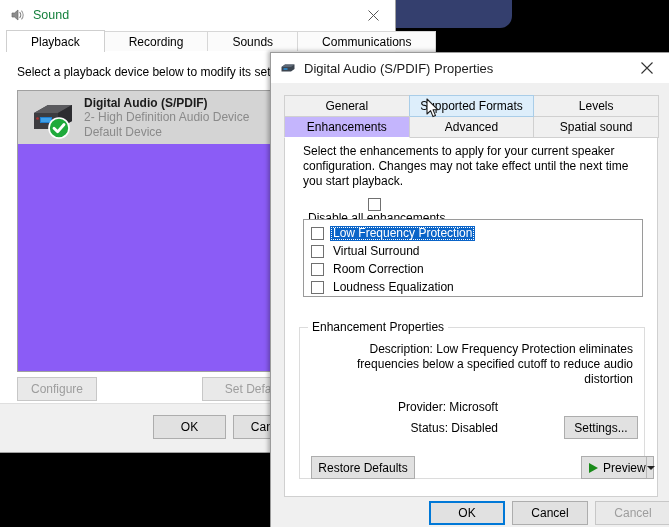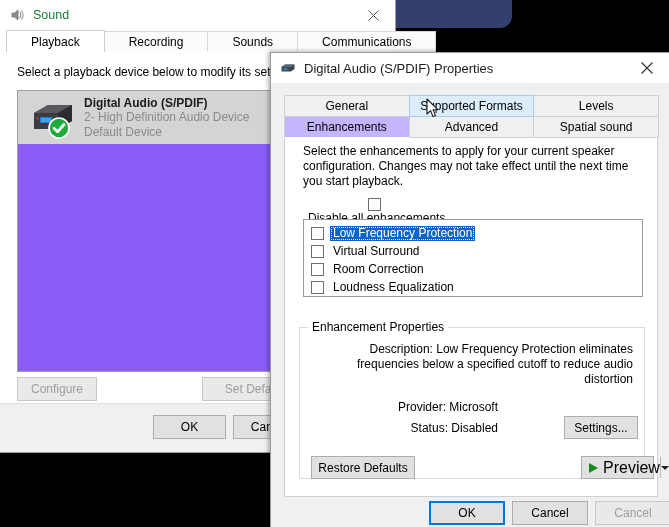--- a/index.html
+++ b/index.html
@@ -456,21 +456,21 @@
   #preview-button .play-tri {
     margin-left: 7px;
     width: 0; height: 0;
     border-left: 9px solid #1a8b1a;
     border-top: 5.5px solid transparent;
     border-bottom: 5.5px solid transparent;
     flex: none;
   }
   #preview-button .pv-label {
     margin-left: 5px;
-    font-size: 16px;
+    font-size: 12px;
   }
   #preview-dropdown {
     margin-left: auto;
     width: 16px;
     height: 21px;
     border-left: 1px solid #b8b8b8;
     display: flex;
     align-items: center;
     justify-content: center;
     cursor: default;

